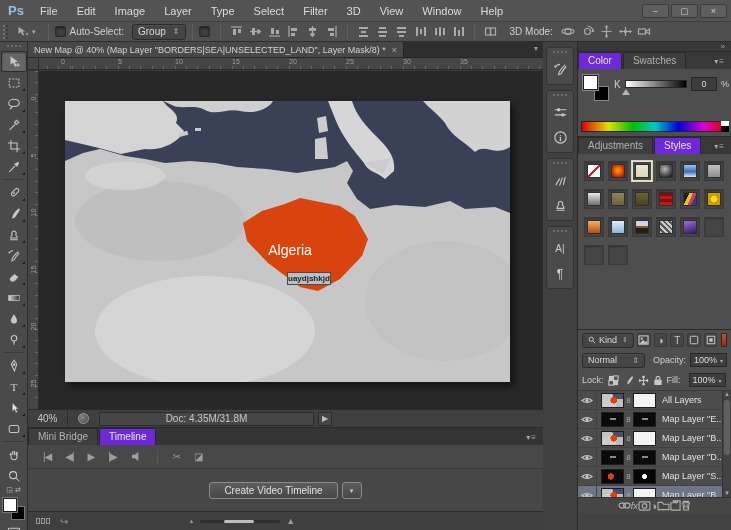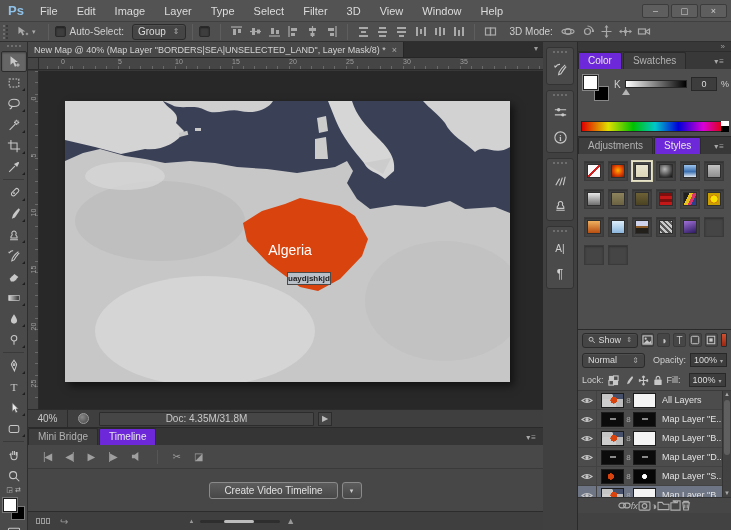--- a/index.html
+++ b/index.html
@@ -724,21 +724,21 @@
     </div>
 
     <div class="panel" style="border-bottom:none">
       <div class="panel-body">
         <div id="layers-filter">
           <span class="dd" id="kind-dd">
             <svg width="8" height="8" viewBox="0 0 10 10">
                 <circle class="ic" cx="4" cy="4" r="2.6"></circle>
                 <path class="ic" d="M6 6 L9 9"></path>
               </svg>
-            <span>Show</span>
+            <span>Kind</span>
             <span class="spin" style="margin-left:2px;font-size:7px">⇕</span>
           </span>
           <span class="lf-ic">
               <svg width="11" height="10" viewBox="0 0 12 11">
                 <rect class="ic" x="1" y="1" width="10" height="9"></rect>
                 <circle class="icf" cx="4" cy="4" r="1.2"></circle>
                 <path class="icf" d="M2 9 L5.5 5.5 L8 8 L10 6 V9.5 H2 Z"></path>
               </svg>
             </span>
           <span class="lf-ic">◑</span>

